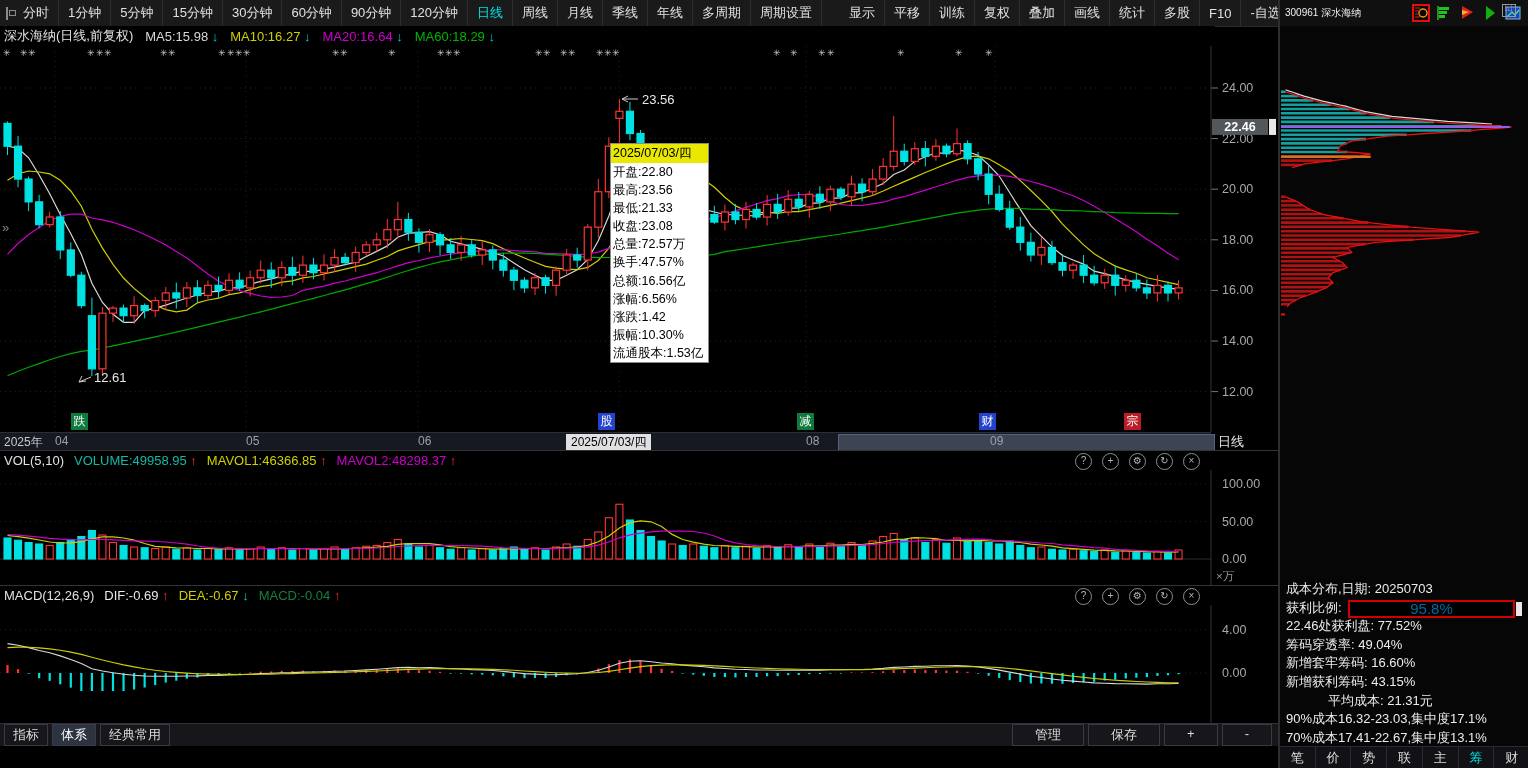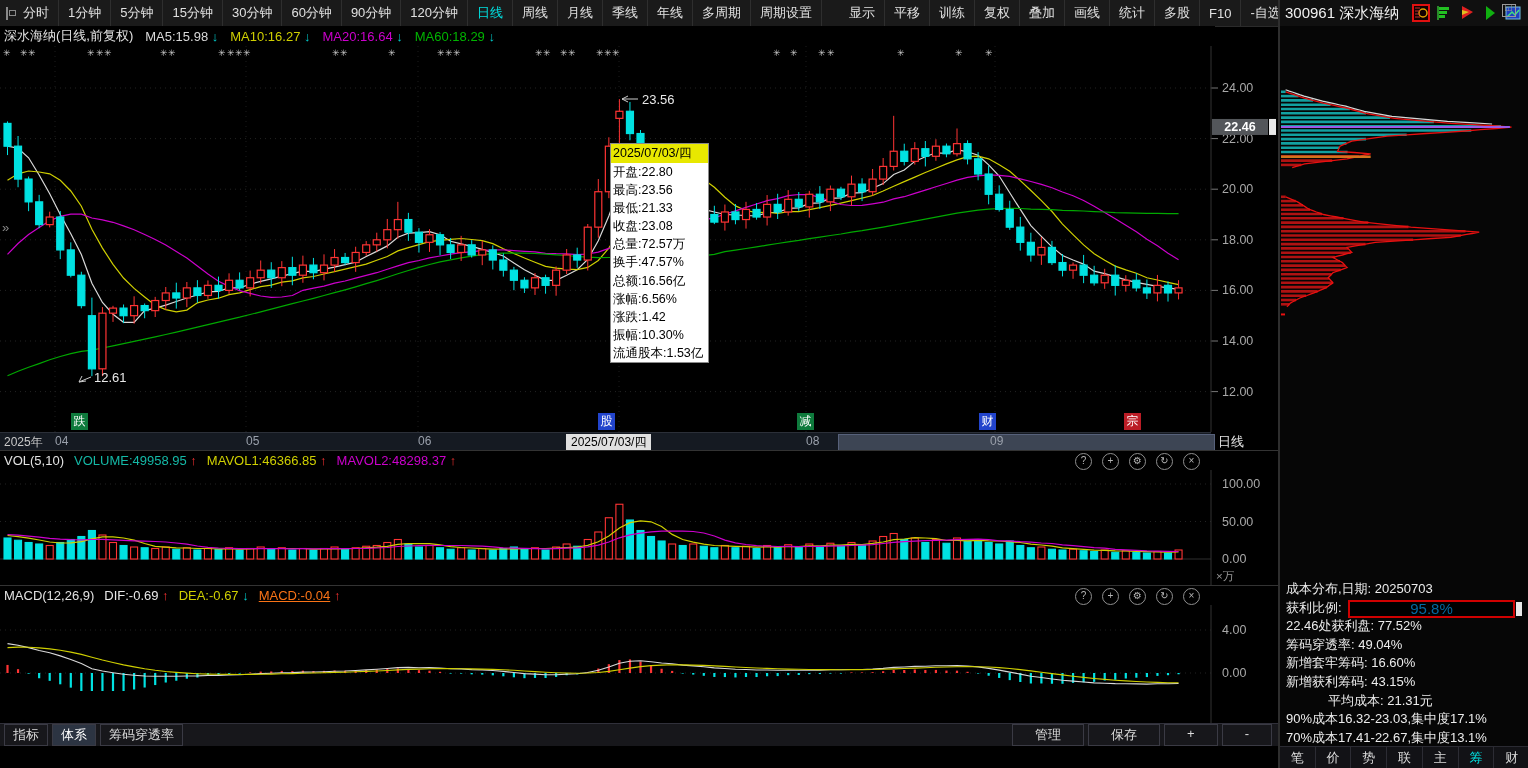--- a/index.html
+++ b/index.html
@@ -56,21 +56,21 @@
   #bottom-row2{position:absolute;left:0;top:746px;width:1278px;height:22px;background:#121216;
     border-top:1px solid #2a2a32;display:flex;align-items:center;box-sizing:border-box;}
   .b2-item{padding:0 10px;border-right:1px solid #2c2c34;color:#dcdcdc;white-space:nowrap;height:100%;
     display:flex;align-items:center;}
   #sidebar-toggle{margin-left:auto;margin-right:8px;color:#dcdcdc;}
   
   #right-panel{position:absolute;left:1278px;top:0;width:250px;height:768px;background:#060606;
     border-left:2px solid #2e2e2e;box-sizing:border-box;}
   #rp-top{position:absolute;left:0;top:0;width:100%;height:26px;display:flex;align-items:center;
     background:#101010;padding-left:5px;box-sizing:border-box;}
-  #rp-stock{font-size:15px;color:#f0f0f0;white-space:nowrap;}
+  #rp-stock{font-size:10px;color:#f0f0f0;white-space:nowrap;}
   #rp-icons{margin-left:auto;margin-right:6px;display:flex;gap:5px;align-items:center;}
   #rp-icons svg{position:static;}
   #chip-svg{top:28px;left:0;}
   .rp-line{position:absolute;left:6px;width:240px;height:18px;line-height:18px;color:#ececec;
     font-size:13px;white-space:nowrap;}
   #profit-bar{position:absolute;left:68px;width:163px;height:14px;border:2px solid #cf0000;
     background:#000;text-align:center;line-height:14px;color:#0369a1;font-size:15px;}
   #profit-handle{position:absolute;right:-9px;top:0px;width:6px;height:14px;background:#e8e8e8;}
   #rp-tabs{position:absolute;left:0;top:746px;width:250px;height:22px;background:#121216;
     border-top:1px solid #2a2a32;display:flex;}
@@ -693,21 +693,21 @@
       <rect x="1175.0500000000002" y="80" width="7" height="9" fill="#000" stroke="#ff3434" stroke-width="1.1"></rect>
       <polyline points="7.5,65.5 18.05,66.7 28.6,68.2 39.150000000000006,70.0 49.7,72.0 60.25,73.0 70.80000000000001,72.8 81.35000000000001,71.6 91.9,68.9 102.45,66.8 113,66.8 123.55000000000001,68.0 134.10000000000002,70.1 144.65,73.5 155.20000000000002,76.3 165.75,77.2 176.3,77.9 186.85000000000002,78.0 197.4,78.5 207.95000000000002,78.5 218.5,79.0 229.05,78.7 239.60000000000002,79.1 250.15,78.8 260.70000000000005,78.5 271.25,78.5 281.8,78.5 292.35,78.5 302.90000000000003,78.5 313.45000000000005,79.1 324,79.0 334.55,78.8 345.1,78.7 355.65000000000003,78.5 366.20000000000005,77.8 376.75,77.2 387.3,76.3 397.85,74.3 408.40000000000003,73.5 418.95000000000005,73.7 429.5,73.7 440.05,74.8 450.6,76.7 461.15000000000003,77.5 471.70000000000005,78.0 482.25000000000006,78.7 492.8,79.1 503.35,79.0 513.9000000000001,78.8 524.45,78.7 535,78.5 545.5500000000001,78.5 556.1,78.2 566.6500000000001,77.6 577.2,77.0 587.75,75.3 598.3000000000001,71.8 608.85,65.9 619.4000000000001,58.0 629.95,52.7 640.5,50.9 651.0500000000001,51.8 661.6,56.5 672.1500000000001,64.4 682.7,69.5 693.25,72.2 703.8000000000001,74.2 714.35,75.5 724.9000000000001,75.8 735.45,76.3 746,76.7 756.5500000000001,77.2 767.1,76.7 777.6500000000001,77.2 788.2,76.5 798.75,76.7 809.3000000000001,75.8 819.85,76.0 830.4000000000001,75.0 840.95,75.2 851.5,74.3 862.0500000000001,74.5 872.6,73.4 883.1500000000001,72.0 893.7,69.7 904.2500000000001,69.0 914.8000000000001,67.7 925.35,68.0 935.9000000000001,68.6 946.45,70.5 957.0000000000001,70.3 967.5500000000001,70.8 978.1,70.3 988.6500000000001,70.8 999.2,71.0 1009.7500000000001,71.6 1020.3000000000001,72.5 1030.85,74.2 1041.4,75.0 1051.95,76.1 1062.5,77.9 1073.0500000000002,78.7 1083.6000000000001,79.3 1094.15,80.2 1104.7,80.3 1115.25,80.8 1125.8000000000002,81.0 1136.3500000000001,81.3 1146.9,81.7 1157.45,82.0 1168,82.1 1178.5500000000002,82.0 " fill="none" stroke="#cfcf00" stroke-width="1.2"></polyline>
       <polyline points="7.5,64.5 18.05,65.2 28.6,66.2 39.150000000000006,67.2 49.7,68.4 60.25,69.2 70.80000000000001,69.7 81.35000000000001,69.9 91.9,69.5 102.45,69.4 113,69.9 123.55000000000001,70.4 134.10000000000002,70.8 144.65,71.2 155.20000000000002,71.5 165.75,72.0 176.3,73.0 186.85000000000002,74.1 197.4,76.0 207.95000000000002,77.4 218.5,78.0 229.05,78.3 239.60000000000002,78.6 250.15,78.7 260.70000000000005,78.5 271.25,78.7 281.8,78.6 292.35,78.8 302.90000000000003,78.7 313.45000000000005,78.8 324,78.7 334.55,78.7 345.1,78.6 355.65000000000003,78.5 366.20000000000005,78.4 376.75,78.0 387.3,77.5 397.85,76.5 408.40000000000003,76.0 418.95000000000005,75.7 429.5,75.4 440.05,75.5 450.6,75.5 461.15000000000003,75.5 471.70000000000005,75.9 482.25000000000006,76.2 492.8,76.9 503.35,77.8 513.9000000000001,78.1 524.45,78.3 535,78.6 545.5500000000001,78.8 556.1,78.6 566.6500000000001,78.2 577.2,77.8 587.75,76.9 598.3000000000001,75.1 608.85,72.0 619.4000000000001,67.8 629.95,64.8 640.5,63.1 651.0500000000001,61.8 661.6,61.2 672.1500000000001,61.2 682.7,61.1 693.25,61.5 703.8000000000001,63.0 714.35,66.0 724.9000000000001,70.1 735.45,72.9 746,74.5 756.5500000000001,75.7 767.1,76.1 777.6500000000001,76.5 788.2,76.4 798.75,76.7 809.3000000000001,76.5 819.85,76.3 830.4000000000001,76.1 840.95,75.9 851.5,75.5 862.0500000000001,75.1 872.6,74.7 883.1500000000001,73.5 893.7,72.4 904.2500000000001,71.7 914.8000000000001,71.1 925.35,70.7 935.9000000000001,70.3 946.45,70.1 957.0000000000001,69.7 967.5500000000001,69.3 978.1,69.1 988.6500000000001,69.7 999.2,70.8 1009.7500000000001,70.9 1020.3000000000001,71.7 1030.85,72.2 1041.4,73.0 1051.95,73.5 1062.5,74.8 1073.0500000000002,75.6 1083.6000000000001,76.7 1094.15,77.6 1104.7,78.2 1115.25,79.3 1125.8000000000002,79.8 1136.3500000000001,80.3 1146.9,80.9 1157.45,81.1 1168,81.4 1178.5500000000002,81.5 " fill="none" stroke="#cc00cc" stroke-width="1.2"></polyline>
     </svg>
 
   <div class="pane-header" style="top:585px">
     <span>MACD(12,26,9)</span>
     <span id="macd-segs" style="display:flex;gap:10px">
         <span><span style="color: rgb(232, 232, 232);">DIF:-0.69</span><span style="color: rgb(255, 50, 50);"> ↑</span></span>
         <span><span style="color: rgb(207, 207, 0);">DEA:-0.67</span><span style="color: rgb(0, 204, 204);"> ↓</span></span>
-        <span><span style="color: #f97316; text-decoration: underline;">MACD:-0.04</span><span style="color: rgb(255, 50, 50);"> ↑</span></span>
+        <span><span style="color: #15803d;">MACD:-0.04</span><span style="color: rgb(255, 50, 50);"> ↑</span></span>
       </span>
     <span class="pane-icons" id="macd-icons">
         <div class="p-icon">?</div>
         <div class="p-icon">+</div>
         <div class="p-icon">⚙</div>
         <div class="p-icon">↻</div>
         <div class="p-icon">×</div>
       </span>
   </div>
   <svg id="macd-svg" width="1278" height="118">
@@ -829,21 +829,21 @@
       <line x1="1168" y1="68" x2="1168" y2="70.23389551483062" stroke="#00e2e2" stroke-width="2.2"></line>
       <line x1="1178.5500000000002" y1="68" x2="1178.5500000000002" y2="69.25632554243373" stroke="#00e2e2" stroke-width="2.2"></line>
       <polyline points="7.5,38.6 18.05,40.2 28.6,42.6 39.150000000000006,45.5 49.7,47.8 60.25,50.9 70.80000000000001,54.4 81.35000000000001,58.4 91.9,63.7 102.45,66.0 113,67.7 123.55000000000001,69.3 134.10000000000002,70.2 144.65,71.0 155.20000000000002,71.3 165.75,71.2 176.3,71.3 186.85000000000002,71.0 197.4,70.9 207.95000000000002,70.5 218.5,70.4 229.05,69.9 239.60000000000002,69.7 250.15,69.2 260.70000000000005,68.6 271.25,68.3 281.8,67.8 292.35,67.6 302.90000000000003,67.1 313.45000000000005,67.0 324,66.7 334.55,66.2 345.1,66.0 355.65000000000003,65.5 366.20000000000005,64.9 376.75,64.3 387.3,63.5 397.85,62.6 408.40000000000003,62.4 418.95000000000005,62.7 429.5,62.6 440.05,63.0 450.6,63.7 461.15000000000003,63.9 471.70000000000005,64.6 482.25000000000006,64.9 492.8,65.5 503.35,66.4 513.9000000000001,67.5 524.45,68.6 535,69.1 545.5500000000001,69.7 556.1,69.7 566.6500000000001,69.1 577.2,68.8 587.75,67.5 598.3000000000001,65.2 608.85,62.0 619.4000000000001,58.3 629.95,56.3 640.5,55.8 651.0500000000001,56.7 661.6,58.0 672.1500000000001,58.8 682.7,60.1 693.25,60.9 703.8000000000001,61.8 714.35,62.9 724.9000000000001,63.5 735.45,64.2 746,64.5 756.5500000000001,65.0 767.1,65.0 777.6500000000001,65.3 788.2,65.2 798.75,65.3 809.3000000000001,65.1 819.85,65.1 830.4000000000001,64.8 840.95,64.8 851.5,64.5 862.0500000000001,64.5 872.6,64.1 883.1500000000001,63.4 893.7,62.4 904.2500000000001,62.0 914.8000000000001,61.4 925.35,61.2 935.9000000000001,60.8 946.45,60.8 957.0000000000001,60.6 967.5500000000001,61.0 978.1,61.9 988.6500000000001,63.4 999.2,65.1 1009.7500000000001,67.1 1020.3000000000001,69.1 1030.85,71.2 1041.4,72.5 1051.95,74.0 1062.5,75.3 1073.0500000000002,76.1 1083.6000000000001,77.0 1094.15,77.9 1104.7,78.2 1115.25,78.6 1125.8000000000002,78.7 1136.3500000000001,78.9 1146.9,79.1 1157.45,78.8 1168,78.8 1178.5500000000002,78.5 " fill="none" stroke="#d8d8d8" stroke-width="1.1"></polyline>
       <polyline points="7.5,42.6 18.05,42.1 28.6,42.2 39.150000000000006,42.9 49.7,43.9 60.25,45.3 70.80000000000001,47.1 81.35000000000001,49.4 91.9,52.2 102.45,55.0 113,57.5 123.55000000000001,59.9 134.10000000000002,61.9 144.65,63.8 155.20000000000002,65.3 165.75,66.5 176.3,67.4 186.85000000000002,68.1 197.4,68.7 207.95000000000002,69.1 218.5,69.3 229.05,69.4 239.60000000000002,69.5 250.15,69.4 260.70000000000005,69.3 271.25,69.1 281.8,68.8 292.35,68.6 302.90000000000003,68.3 313.45000000000005,68.0 324,67.8 334.55,67.4 345.1,67.2 355.65000000000003,66.8 366.20000000000005,66.4 376.75,66.0 387.3,65.5 397.85,64.9 408.40000000000003,64.4 418.95000000000005,64.1 429.5,63.8 440.05,63.6 450.6,63.6 461.15000000000003,63.7 471.70000000000005,63.9 482.25000000000006,64.1 492.8,64.4 503.35,64.8 513.9000000000001,65.3 524.45,66.0 535,66.6 545.5500000000001,67.2 556.1,67.7 566.6500000000001,68.0 577.2,68.2 587.75,68.0 598.3000000000001,67.5 608.85,66.4 619.4000000000001,64.7 629.95,63.1 640.5,61.6 651.0500000000001,60.6 661.6,60.1 672.1500000000001,59.8 682.7,59.9 693.25,60.1 703.8000000000001,60.4 714.35,60.9 724.9000000000001,61.4 735.45,62.0 746,62.5 756.5500000000001,63.0 767.1,63.4 777.6500000000001,63.8 788.2,64.1 798.75,64.3 809.3000000000001,64.5 819.85,64.6 830.4000000000001,64.6 840.95,64.7 851.5,64.6 862.0500000000001,64.6 872.6,64.5 883.1500000000001,64.3 893.7,63.9 904.2500000000001,63.5 914.8000000000001,63.1 925.35,62.7 935.9000000000001,62.3 946.45,62.0 957.0000000000001,61.7 967.5500000000001,61.6 978.1,61.7 988.6500000000001,62.0 999.2,62.6 1009.7500000000001,63.5 1020.3000000000001,64.6 1030.85,65.9 1041.4,67.3 1051.95,68.6 1062.5,69.9 1073.0500000000002,71.2 1083.6000000000001,72.4 1094.15,73.5 1104.7,74.4 1115.25,75.2 1125.8000000000002,75.9 1136.3500000000001,76.5 1146.9,77.0 1157.45,77.4 1168,77.7 1178.5500000000002,77.8 " fill="none" stroke="#cfcf00" stroke-width="1.1"></polyline>
     </svg>
 
   <div id="bottom-row1">
 
   <div class="b-tab">指标</div>
       <div class="b-tab active">体系</div>
-      <div class="b-tab">筹码穿透率</div>
+      <div class="b-tab">经典常用</div>
       <span id="row1-right">
         <div class="b-btn">管理</div>
         <div class="b-btn">保存</div>
         <div class="b-btn">+</div>
         <div class="b-btn">-</div>
       </span>
     </div>
 
 <div class="badge" style="left: 71px; top: 413px; background: rgb(14, 122, 60);">跌</div>
     <div class="badge" style="left: 598px; top: 413px; background: rgb(34, 68, 204);">股</div>

